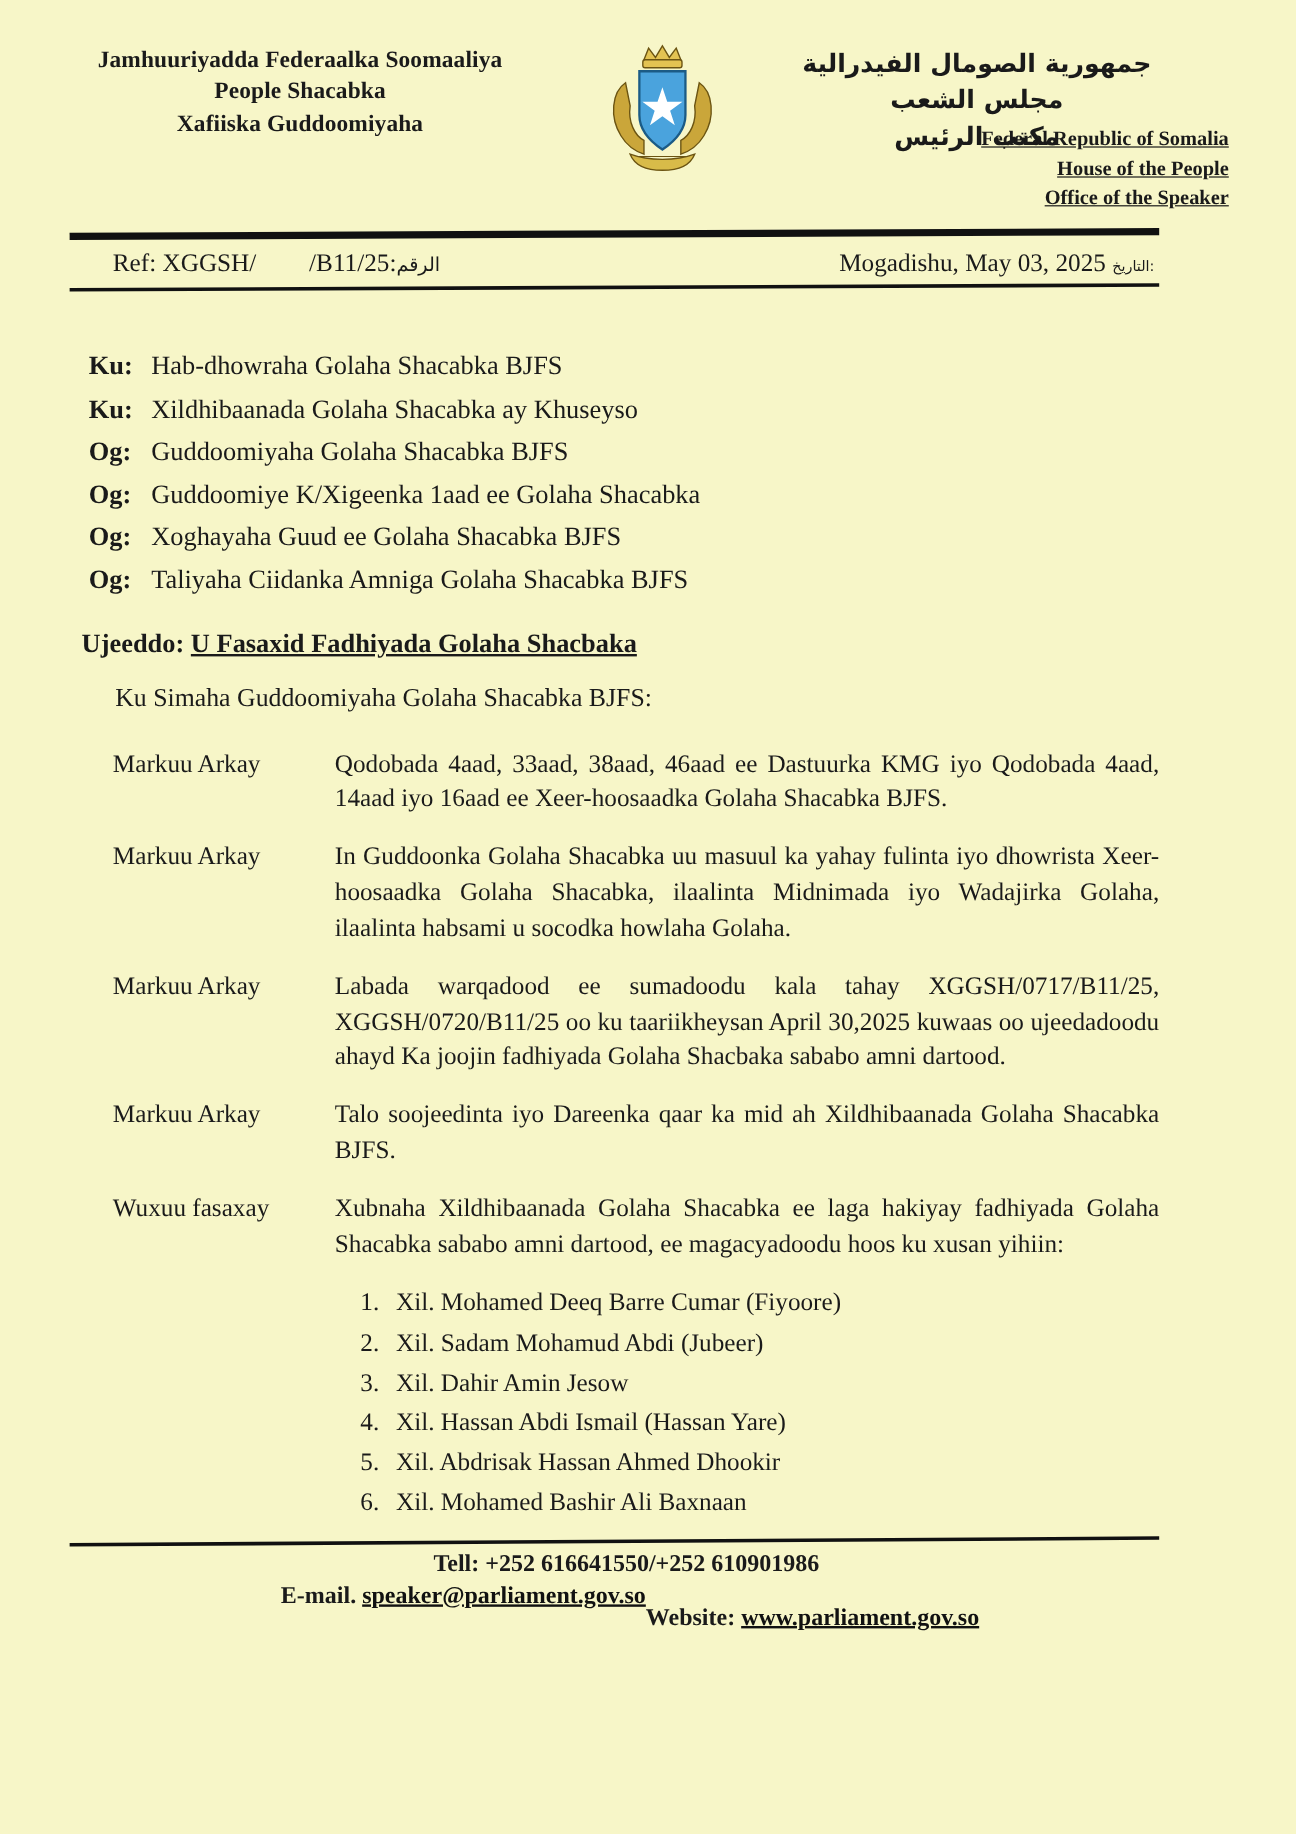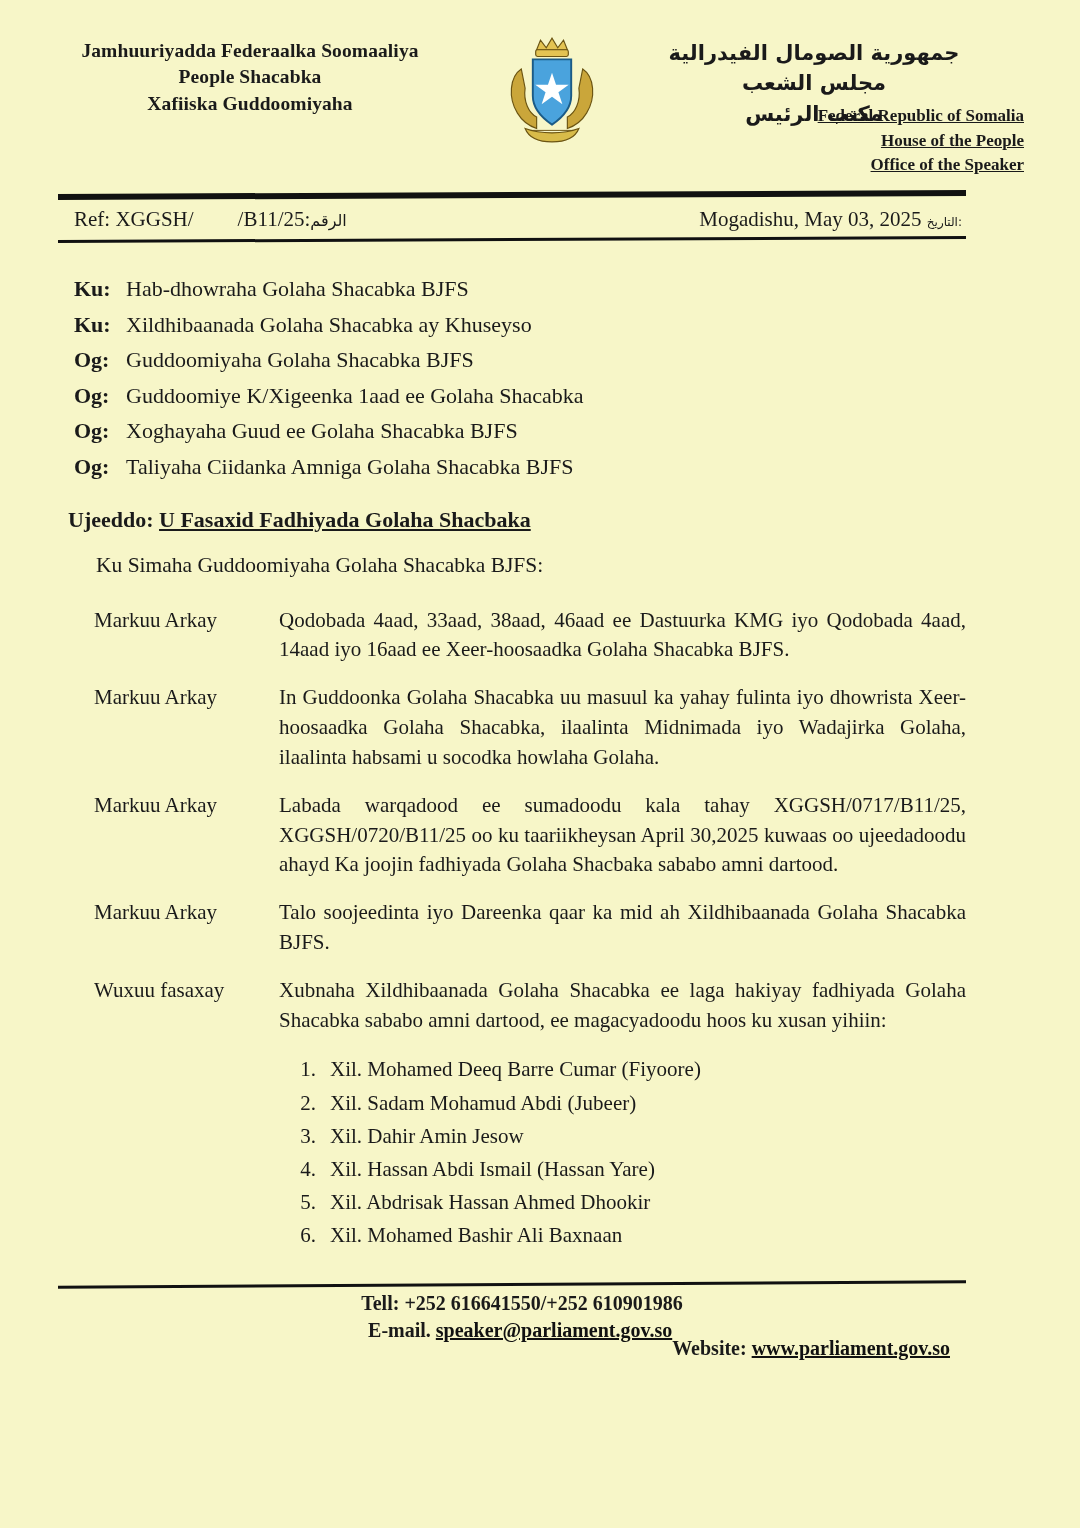--- a/index.html
+++ b/index.html
@@ -74,35 +74,35 @@
   }
 
   
   .refrow {
     display: flex;
     justify-content: space-between;
     align-items: baseline;
     padding: 9px 62px 0 74px;
     font-size: 21px;
   }
-  .ref-left { display: flex; align-items: flex-end; gap: 44px; }
+  .ref-left { display: flex; align-items: flex-end; gap: 44px; margin-left: 20px; }
   .ref-ar { font-family: "DejaVu Sans", sans-serif; font-size: 16px; }
   .ref-date { font-size: 21px; }
   .ref-date .ar { font-family: "DejaVu Sans", sans-serif; font-size: 12px; }
 
   .rule-thin {
     height: 3px;
     background: #111;
     margin: 6px 58px 0 58px;
     transform: rotate(-0.25deg);
   }
 
   
   .recipients {
-    margin: 30px 0 0 0;
+    margin: 46px 0 0 0;
     padding: 0 0 0 74px;
   }
   .recipient {
     display: flex;
     align-items: baseline;
     font-size: 22px;
     line-height: 1.62;
   }
   .recipient .tag {
     font-weight: bold;
@@ -178,21 +178,21 @@
   }
   .tel {
     text-align: center;
     font-weight: bold;
     font-size: 20px;
     margin-top: 6px;
     padding-left: 20px;
   }
   .footer-row {
     display: flex;
-    justify-content: flex-end;
+    justify-content: center;
     padding: 4px 74px 0 100px;
     font-size: 20px;
     font-weight: bold;
   }
   .footer-row a, .link {
     color: #111;
     text-decoration: underline;
   }
   .email-block .lbl { font-weight: bold; }
   .web-block { margin-top: 18px; }

